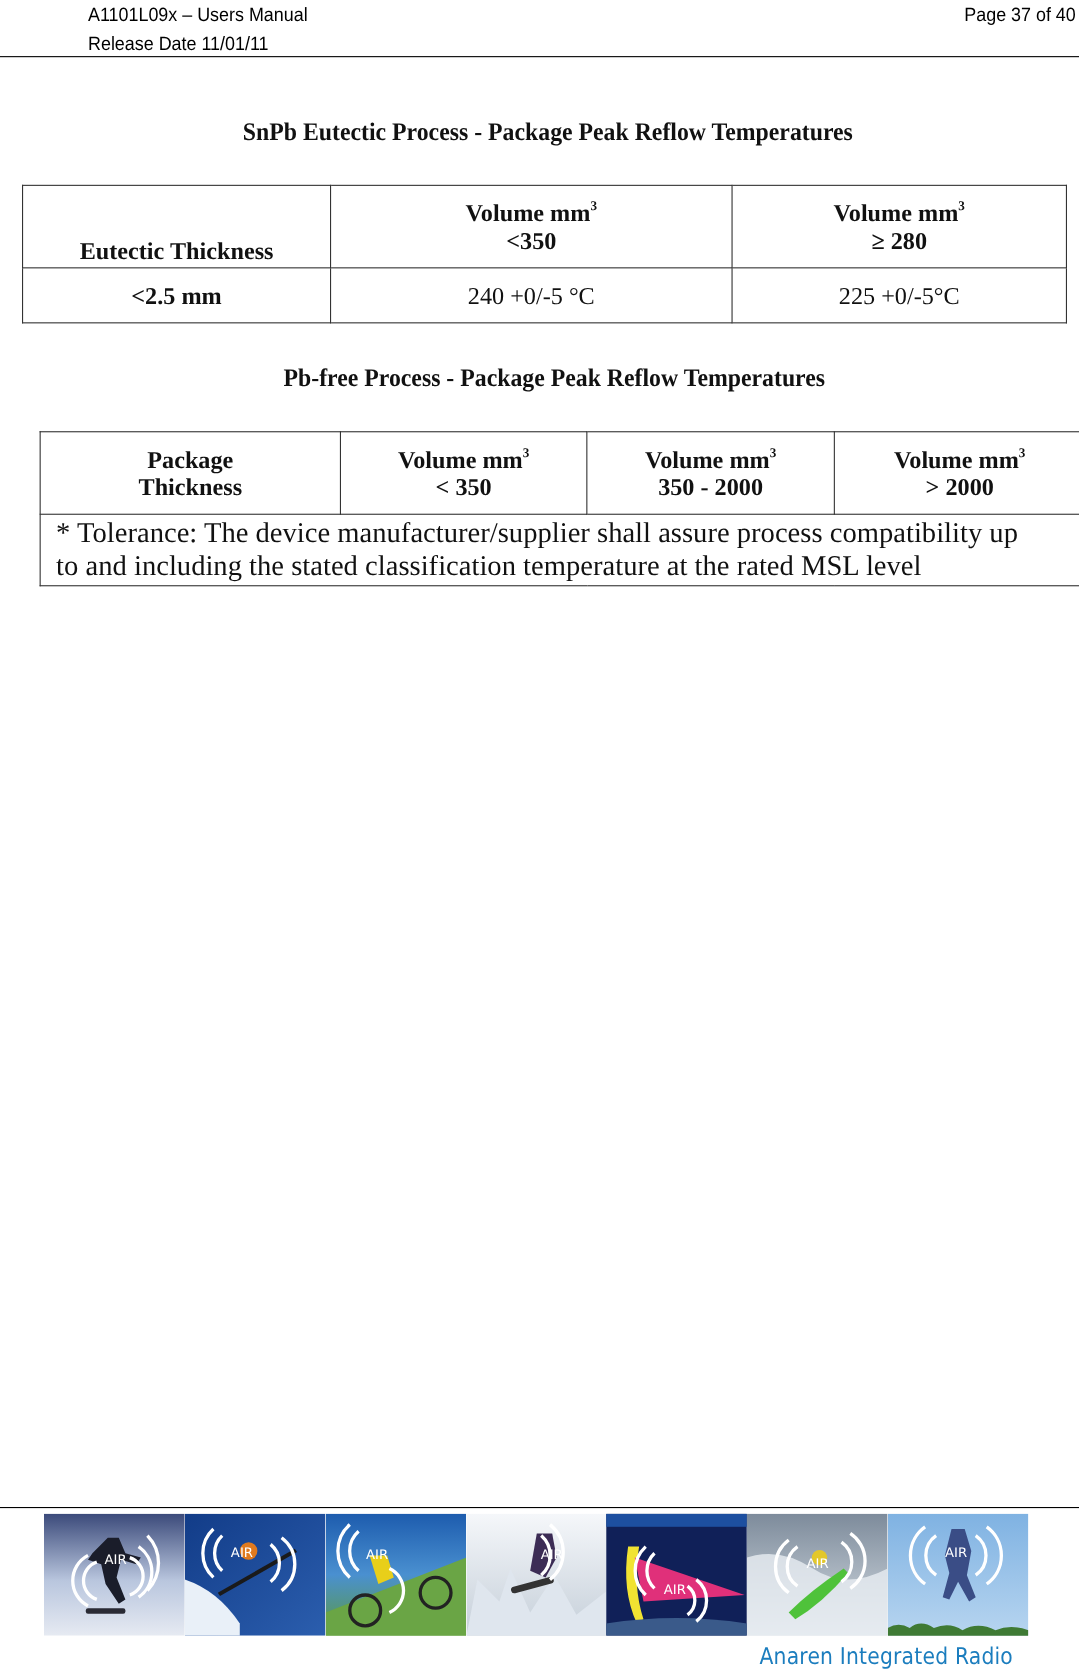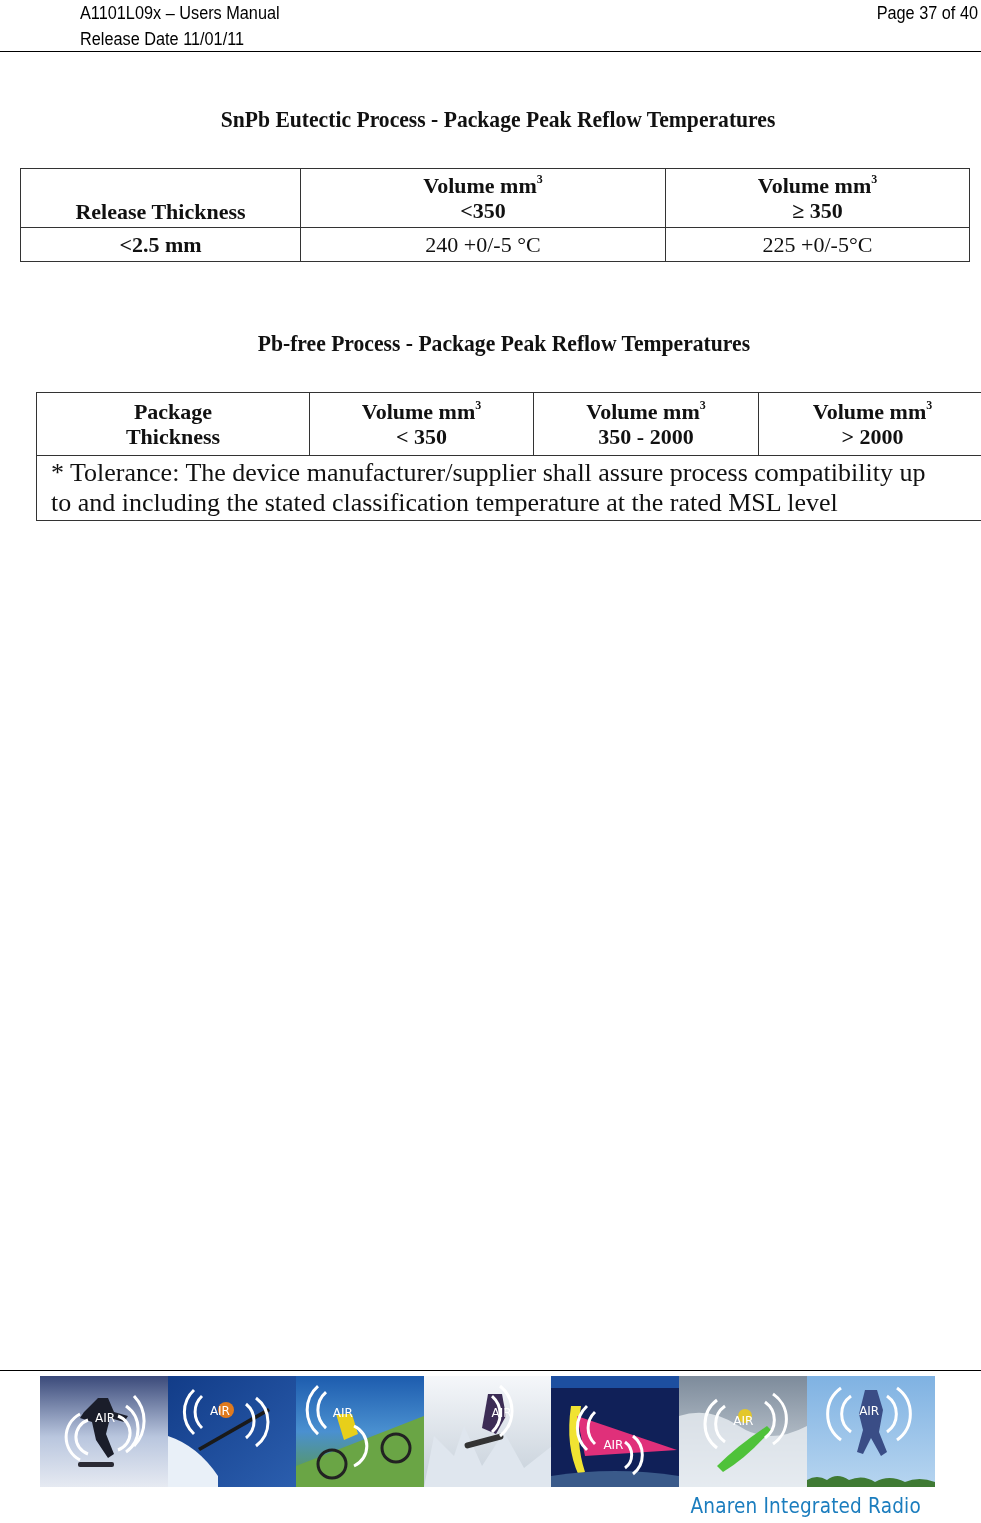--- a/index.html
+++ b/index.html
@@ -5,21 +5,21 @@
   html, body { margin:0; padding:0; background:#ffffff; }
   body { width:981px; height:1523px; position:relative; overflow:hidden; font-family:"Liberation Sans", sans-serif; color:#000; }
 
   .hdr-left { position:absolute; left:80px; top:0px; font-family:"Liberation Sans", sans-serif; font-size:17.5px; line-height:26px; transform:scaleX(0.93); transform-origin:left top; }
   .hdr-right { position:absolute; right:3px; top:0px; font-family:"Liberation Sans", sans-serif; font-size:17.5px; line-height:26px; transform:scaleX(0.93); transform-origin:right top; }
   .rule { position:absolute; left:0; width:981px; height:1px; background:#000; }
 
   .tbl-title { position:absolute; font-family:"Liberation Serif", serif; font-weight:bold; font-size:23px; color:#111; white-space:nowrap; transform:scaleX(0.94); transform-origin:center top; }
 
   table.doc { position:absolute; border-collapse:collapse; font-family:"Liberation Serif", serif; color:#111; table-layout:fixed; }
-  table.doc td, table.doc th { border:1.3px solid #333; padding:0; text-align:center; vertical-align:middle; font-size:22px; line-height:25px; }
+  table.doc td, table.doc th { border:1.3px solid #333; padding:12px; text-align:center; vertical-align:middle; font-size:22px; line-height:25px; }
   table.doc th { font-weight:bold; }
   table.doc td.bold { font-weight:bold; }
   table.doc sup { font-size:12px; line-height:0; position:relative; top:-2px; }
 
   #snpb { left:20px; top:168px; width:949px; }
   #snpb th.c0 { vertical-align:bottom; padding-bottom:3px; }
   #snpb .hrow { height:59px; }
   #snpb .drow { height:34px; }
   #snpb td { border-right:1.3px solid #333; }
 
@@ -46,28 +46,28 @@
 
 <div class="tbl-title" style="left:203px; top:107px;">SnPb Eutectic Process - Package Peak Reflow Temperatures</div>
 <table class="doc" id="snpb">
   <colgroup>
       <col style="width:280px">
       <col style="width:365px">
       <col style="width:304px">
     </colgroup>
   <tbody>
       <tr class="hrow">
-    <th class="c0"><span>Release Thickness</span></th>
+    <th class="c0"><span>Eutectic Thickness</span></th>
     <th>
       <div><span>Volume mm</span><sup>3</sup></div>
       <div>&lt;350</div>
     </th>
     <th>
       <div><span>Volume mm</span><sup>3</sup></div>
-      <div>≥  350</div>
+      <div>≥  280</div>
     </th>
   </tr>
   <tr class="drow">
     <td class="bold">&lt;2.5 mm</td>
     <td>240 +0/-5 °C</td>
     <td>225 +0/-5°C</td>
   </tr>
 </tbody>
   </table>
 

